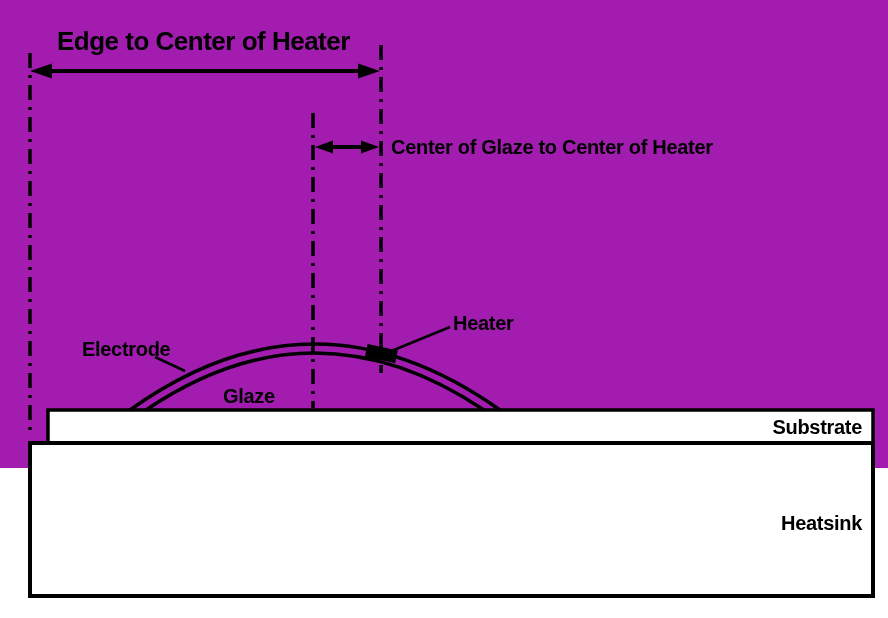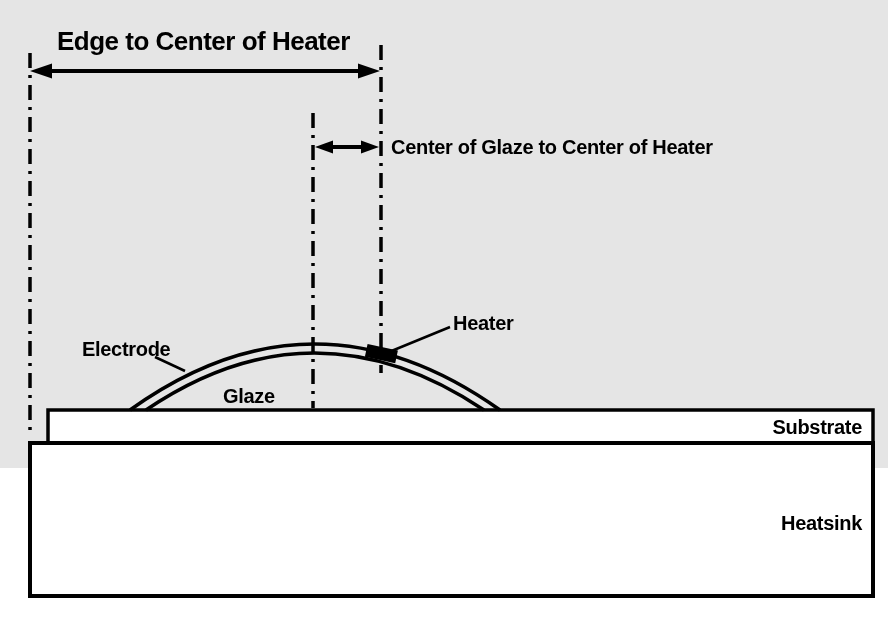--- a/index.html
+++ b/index.html
@@ -7,21 +7,21 @@
     padding: 0;
     width: 888px;
     height: 618px;
     background: #ffffff;
     overflow: hidden;
   }
   .stage {
     position: relative;
     width: 888px;
     height: 468px;
-    background: #e5e5e5;
+    background: #a21caf;
   }
   svg { display: block; }
   .ink { stroke: #000000; fill: none; }
   .ink-fill { fill: #000000; stroke: none; }
   .layer-rect { fill: #ffffff; stroke: #000000; }
   .lbl {
     font-family: "Liberation Sans", "DejaVu Sans", sans-serif;
     font-weight: bold;
     fill: #000000;
     letter-spacing: -0.3px;

